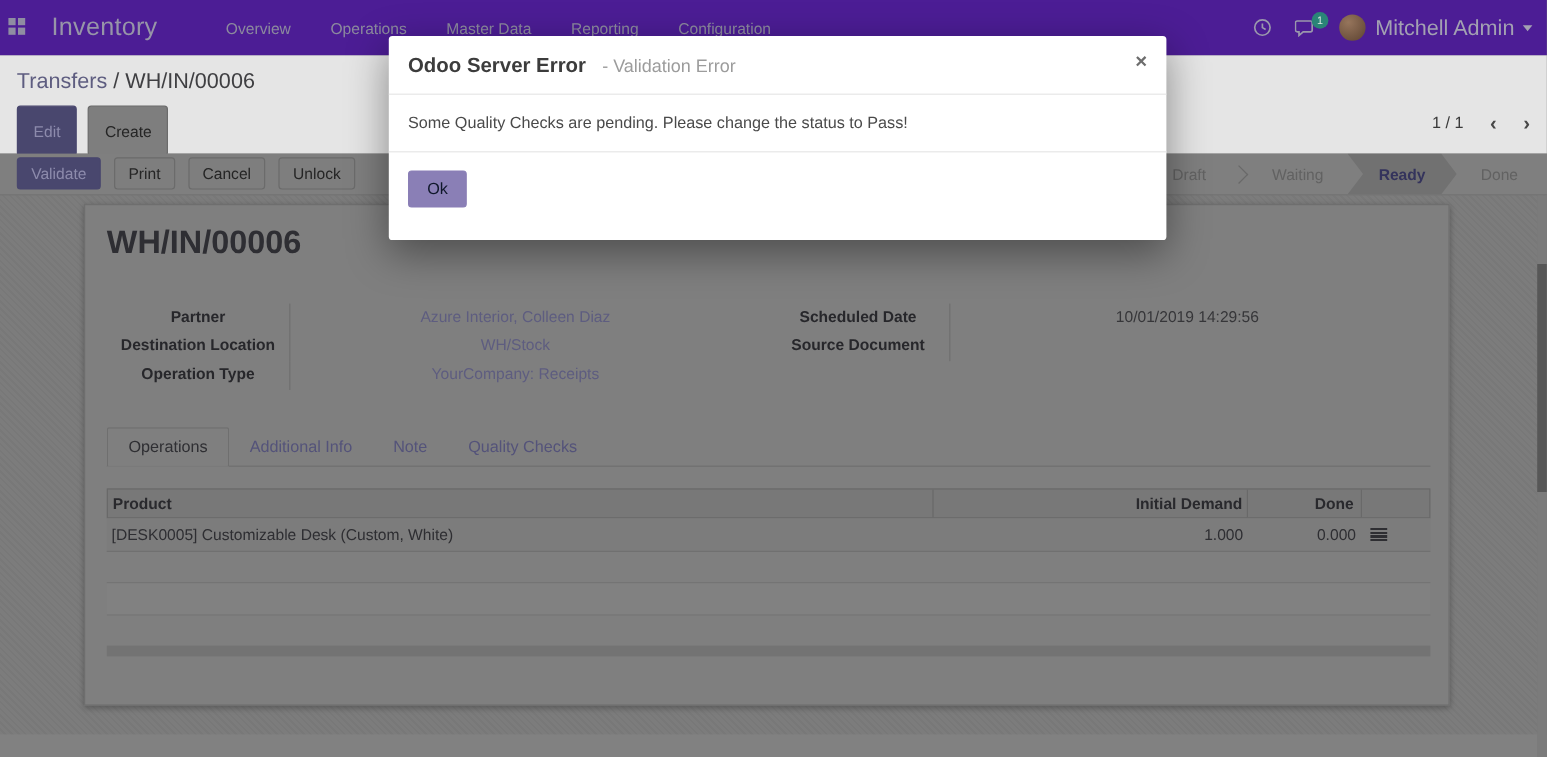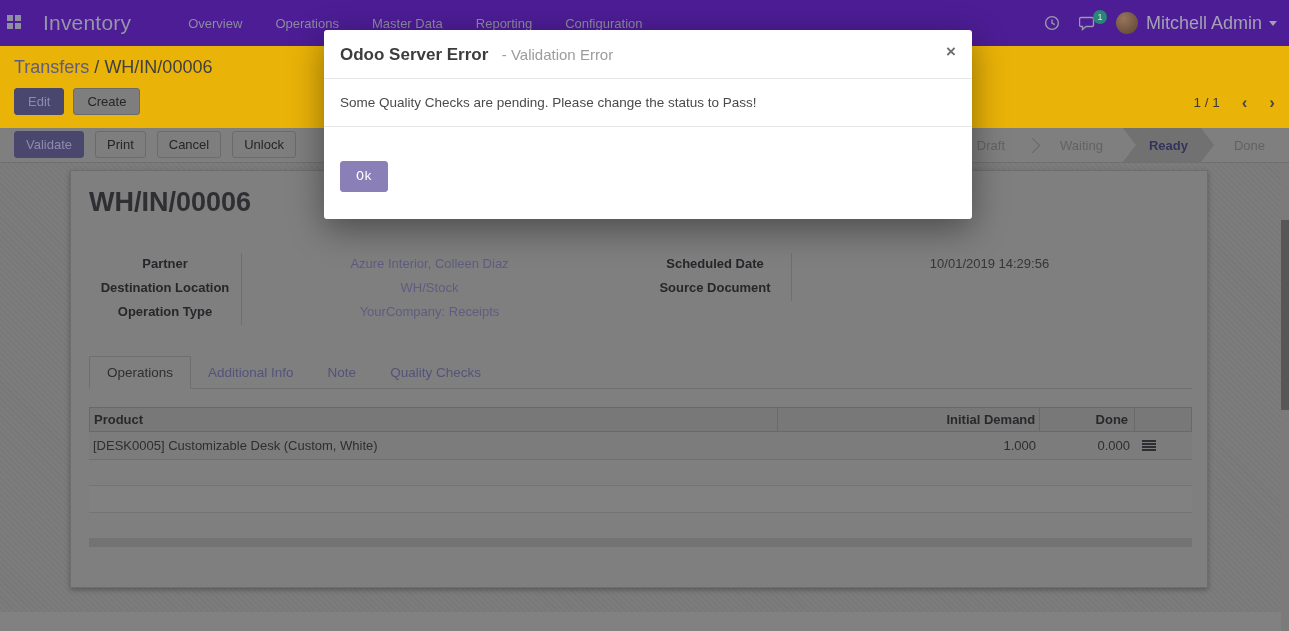--- a/index.html
+++ b/index.html
@@ -13,26 +13,26 @@
   .menu { display:flex; margin-left:57px; gap:33px; }
   .menu span { color:#8c8a9e; font-size:13px; cursor:pointer; }
   .nav-right { position:absolute; right:12px; top:0; height:46px; display:flex; align-items:center; gap:19px; }
   .icon-btn { position:relative; cursor:pointer; display:flex; align-items:center; }
   .badge { position:absolute; top:-6px; right:-10px; min-width:14px; height:14px; border-radius:8px; background:#2a8577; color:#d9e8e2; font-size:9px; display:flex; align-items:center; justify-content:center; padding:0 3px; }
   .avatar { width:22px; height:22px; border-radius:50%; background:radial-gradient(circle at 35% 30%, #96755c, #5d4331); cursor:pointer; }
   .user-name { color:#a3a1b2; font-size:18px; margin-left:8px; cursor:pointer; }
   .caret { width:0; height:0; border-left:4px solid transparent; border-right:4px solid transparent; border-top:5px solid #a3a1b2; margin-left:7px; }
 
   
-  .control-panel { position:absolute; left:0; top:46px; width:1289px; height:82px; background:#eab308; }
+  .control-panel { position:absolute; left:0; top:46px; width:1289px; height:82px; background:#e5e5e5; }
   .breadcrumb { position:absolute; left:14px; top:11px; font-size:18px; }
   .breadcrumb .bc-link { color:#5e5d80; cursor:pointer; }
   .breadcrumb .bc-sep, .breadcrumb .bc-cur { color:#3f3f42; }
   .cp-buttons { position:absolute; left:14px; top:42px; display:flex; gap:9px; }
-  .btn { font-size:13px; height:27px; padding:0 13px; border-radius:3px; border:1px solid transparent; cursor:pointer; display:inline-flex; align-items:center; font-family:inherit; }
+  .btn { font-size:13px; height:42px; padding:0 13px; border-radius:3px; border:1px solid transparent; cursor:pointer; display:inline-flex; align-items:center; font-family:inherit; }
   .btn-primary-dim { background:#49476e; color:#8d8bac; border-color:#49476e; }
   .btn-plain { background:#7e7e7e; color:#252525; border-color:#6b6b6b; }
   .pager { position:absolute; right:14px; top:48px; display:flex; align-items:center; gap:22px; }
   .pager .pg-val { font-size:13.5px; color:#3a3a3a; }
   .pg-arrow { font-size:17px; color:#474747; font-weight:bold; cursor:pointer; line-height:1; }
 
   
   .statusbar { position:absolute; left:0; top:128px; width:1289px; height:35px; background:#7f7f7f; border-bottom:1px solid #6f6f6f; }
   .sb-buttons { position:absolute; left:14px; top:3px; display:flex; gap:11px; }
   .btn-sm { height:27px; padding:0 11px; }
@@ -81,21 +81,21 @@
 
   
   .backdrop { position:absolute; left:0; top:0; width:1289px; height:631px; background:transparent; z-index:9; }
   .modal { position:absolute; left:324px; top:30px; width:648px; background:#ffffff; border-radius:3px; box-shadow:0 10px 35px rgba(0,0,0,.4); z-index:10; }
   .modal-header { position:relative; padding:15px 16px 13px; border-bottom:1px solid #e7e7e7; }
   .modal-title { font-size:17px; font-weight:bold; color:#3c3c3c; }
   .modal-subtitle { font-size:15px; color:#9c9c9c; margin-left:9px; }
   .modal-close { position:absolute; right:16px; top:13px; font-size:17px; color:#6d6d6d; font-weight:bold; cursor:pointer; line-height:1; background:none; border:none; font-family:inherit; }
   .modal-body { padding:16px; font-size:13.5px; color:#4a4a4a; border-bottom:1px solid #e7e7e7; }
   .modal-footer { padding:15px 16px 27px; }
-  .btn-ok { background:#8a7fb6; color:#ffffff; border:1px solid #8a7fb6; border-radius:3px; font-size:13.5px; padding:7px 15px; cursor:pointer; font-family:Liberation Mono, monospace;margin-top:19px; }
+  .btn-ok { background:#8a7fb6; color:#0f172a; border:1px solid #8a7fb6; border-radius:3px; font-size:13.5px; padding:7px 15px; cursor:pointer; font-family:Liberation Sans, sans-serif; }
 </style>
 </head>
 <body>
 
 <nav class="navbar">
   <span class="apps-icon">
       <i></i>
       <i></i>
       <i></i>
       <i></i>

